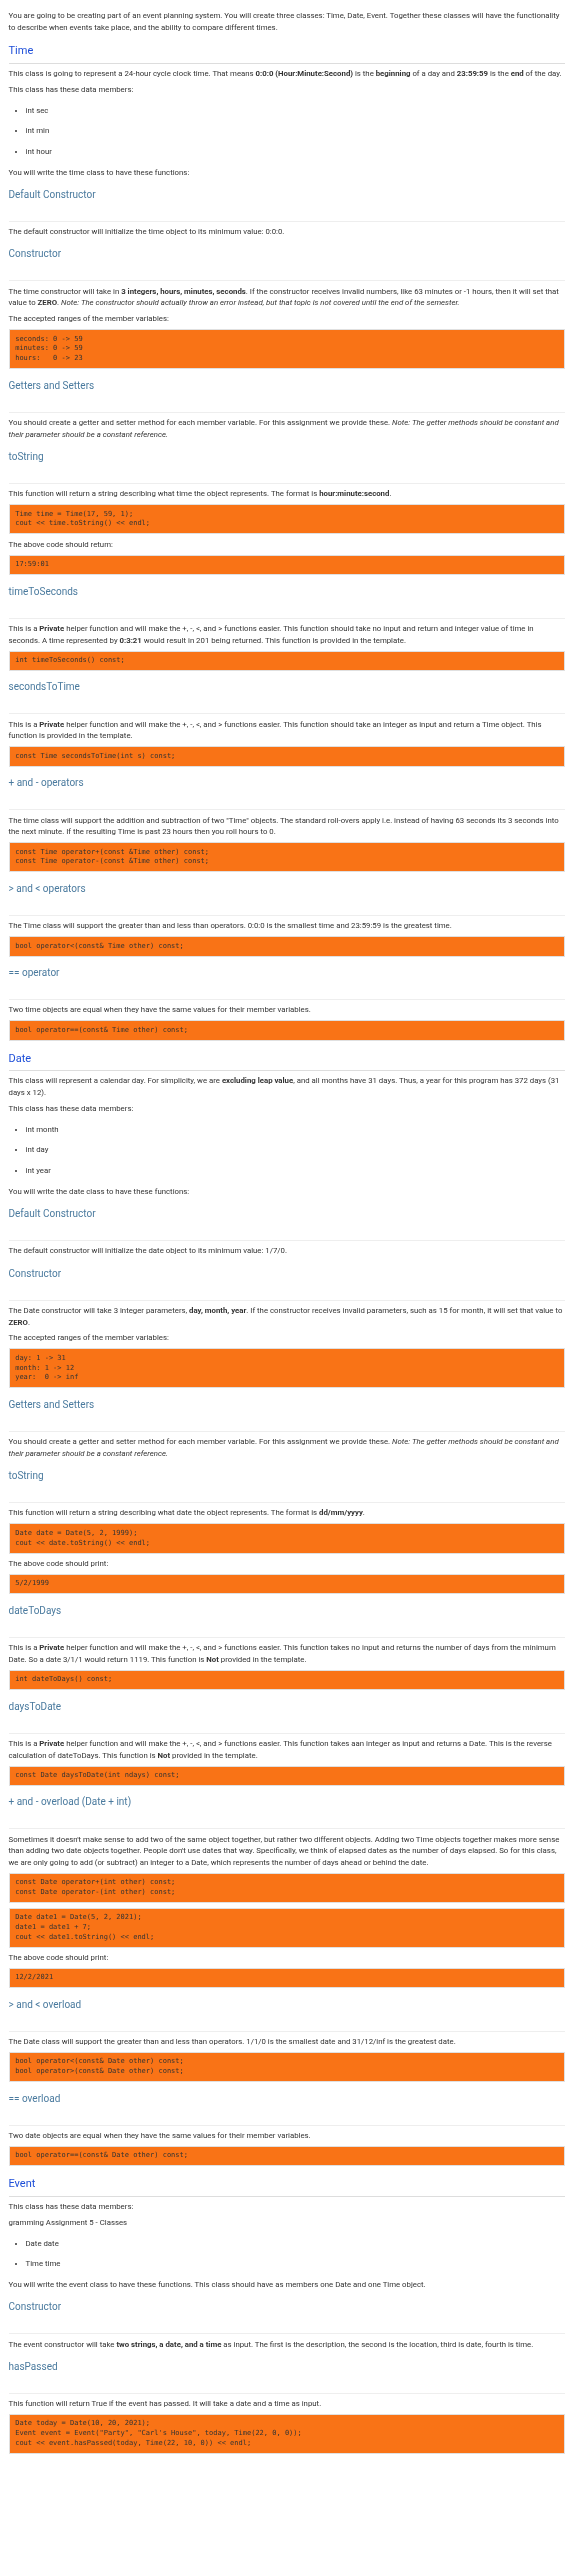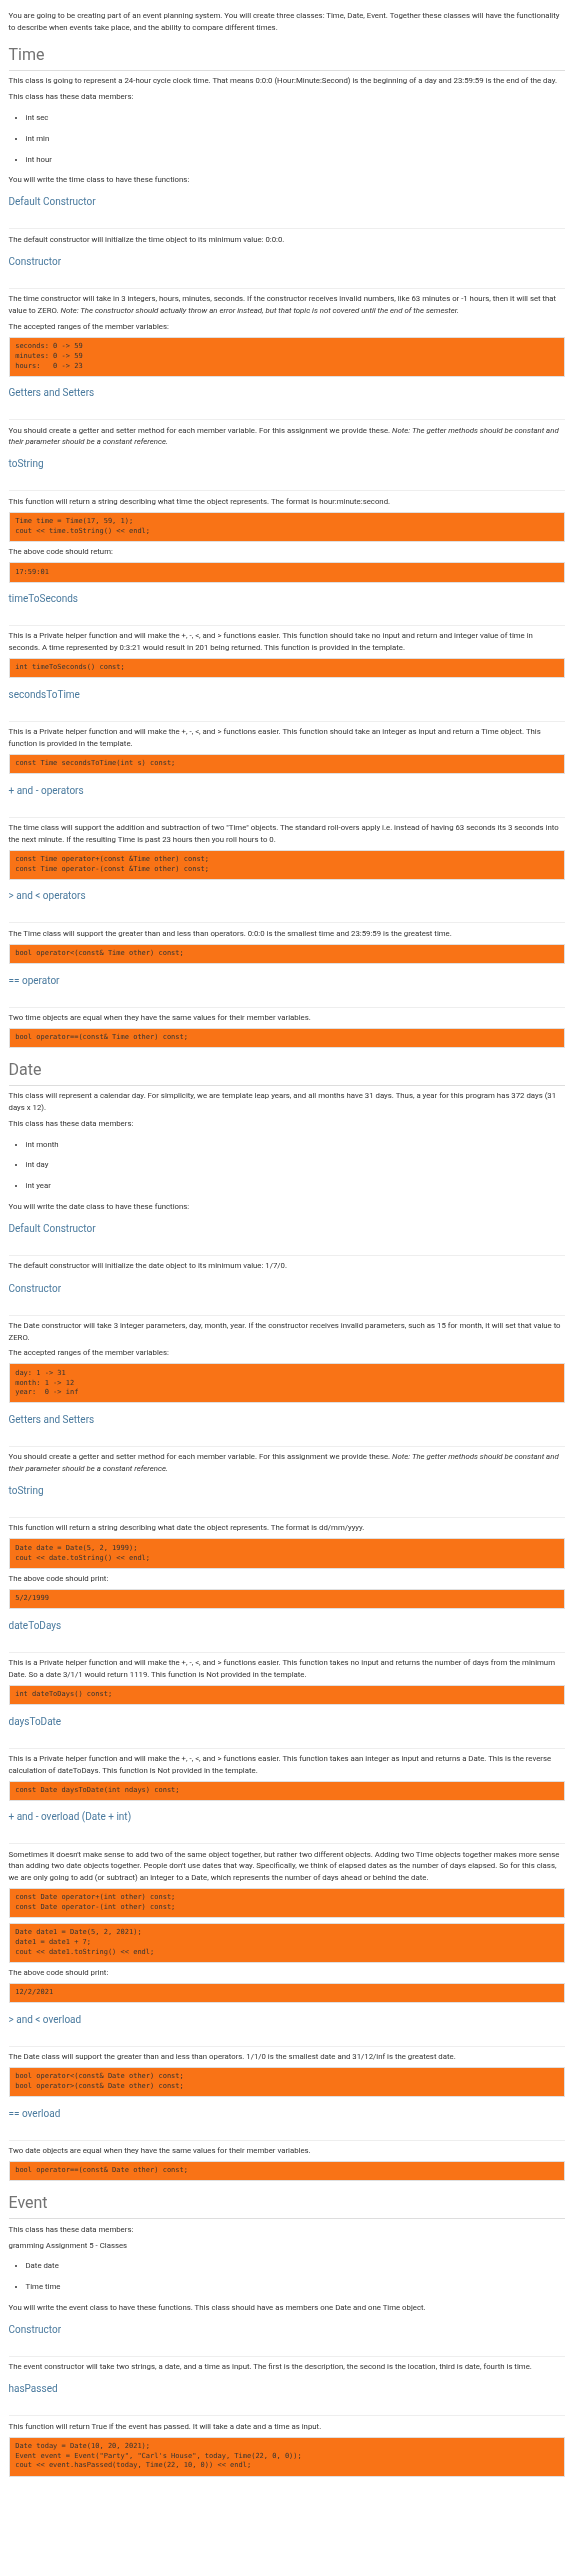--- a/index.html
+++ b/index.html
@@ -1,22 +1,22 @@
 <!DOCTYPE html>
 <html style="font-size:11.4px"><head>
 <meta charset="utf-8">
 <style>
 body{font-family:-apple-system,BlinkMacSystemFont,"Segoe UI",Roboto,Arial,sans-serif;font-size:7.8px;line-height:1.5;color:#333;max-width:574px;margin:0;padding:5.7px 8.5px;background:#fff}
-h2{color:#737373;font-size:16px;font-weight:400;margin:10px 0 4.3px;border-bottom:0.7px solid #ddd;padding-bottom:2.8px}
+h2{color:#1d4ed8;font-size:11px;font-weight:400;margin:10px 0 4.3px;border-bottom:0.7px solid #ddd;padding-bottom:2.8px}
 h3{color:#4a7a9e;font-size:10px;font-weight:400;margin:8.5px 0 3.6px;border-bottom:0.7px solid #eee;padding-bottom:19px}
 p{margin:4.3px 0;font-size:7.8px}
 ul{margin:4.3px 0;padding-left:17px}
 li{font-size:7.8px;margin:9px 0}
 pre{background:#f97316;border:0.7px solid #e0e0e0;padding:4.3px 5.7px;font-family:Menlo,Consolas,monospace;font-size:7px;margin:4.3px 0;overflow-x:auto;line-height:1.4}
-b,strong{font-weight:400}
+b,strong{font-weight:700}
 em{font-style:italic}
 </style>
 </head>
 <body>
 
 <p>You are going to be creating part of an event planning system. You will create three classes: Time, Date, Event. Together these classes will have the functionality to describe when events take place, and the ability to compare different times.</p>
 
 <h2>Time</h2>
 <p><span>This class is going to represent a 24-hour cycle clock time. That means </span><b>0:0:0 (Hour:Minute:Second)</b><span> is the </span><b>beginning</b><span> of a day and </span><b>23:59:59</b><span> is the </span><b>end</b><span> of the day.</span></p>
 <p>This class has these data members:</p>
@@ -62,21 +62,21 @@
 
 <h3>&gt; and &lt; operators</h3>
 <p>The Time class will support the greater than and less than operators. 0:0:0 is the smallest time and 23:59:59 is the greatest time.</p>
 <pre>bool operator&lt;(const&amp; Time other) const;</pre>
 
 <h3>== operator</h3>
 <p>Two time objects are equal when they have the same values for their member variables.</p>
 <pre>bool operator==(const&amp; Time other) const;</pre>
 
 <h2>Date</h2>
-<p><span>This class will represent a calendar day. For simplicity, we are </span><b>template leap years</b><span>, and all months have 31 days. Thus, a year for this program has 372 days (31 days x 12).</span></p>
+<p><span>This class will represent a calendar day. For simplicity, we are </span><b>excluding leap value</b><span>, and all months have 31 days. Thus, a year for this program has 372 days (31 days x 12).</span></p>
 <p>This class has these data members:</p>
 <ul>
     <li>int month</li>
     <li>int day</li>
     <li>int year</li>
   </ul>
 <p>You will write the date class to have these functions:</p>
 
 <h3>Default Constructor</h3>
 <p>The default constructor will initialize the date object to its minimum value: 1/7/0.</p>

